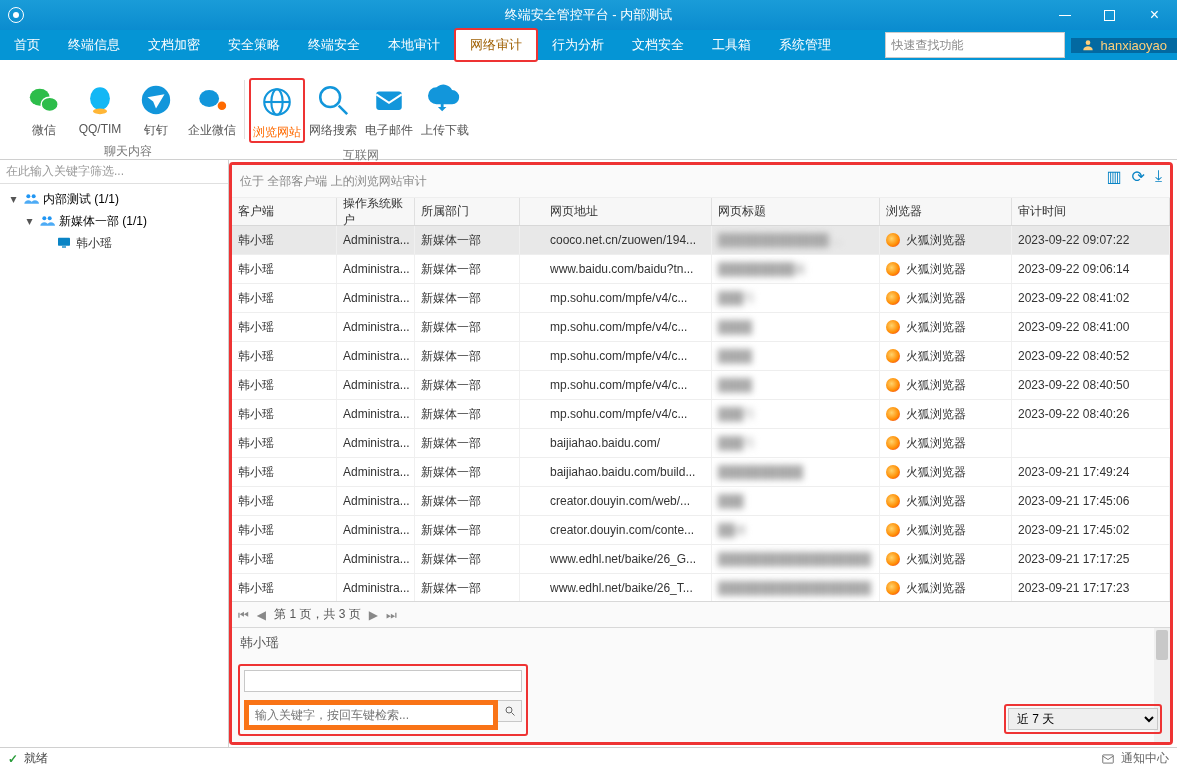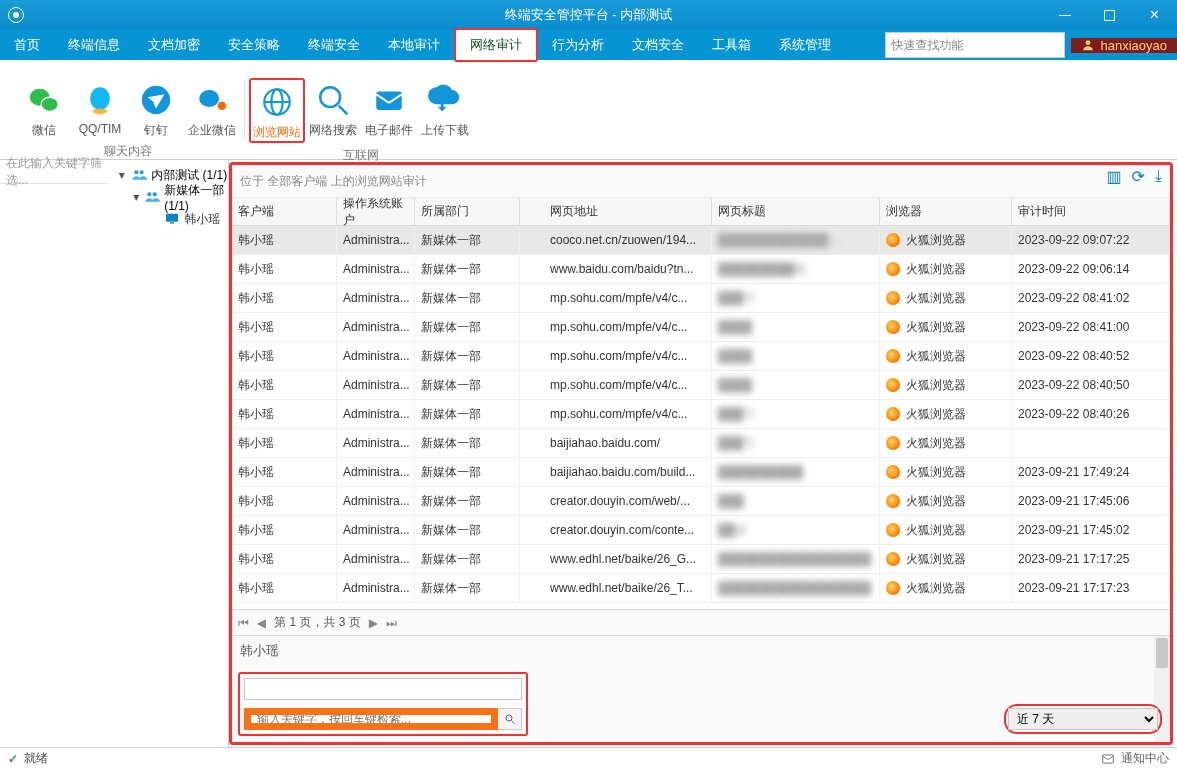--- a/index.html
+++ b/index.html
@@ -10,38 +10,38 @@
 .titlebar .logo::after { content: ""; position: absolute; width: 6px; height: 6px; border-radius: 50%; background: #fff; top: 4px; left: 4px; }
 .titlebar .title { position: absolute; left: 50%; transform: translateX(-50%); font-size: 13px; }
 .titlebar .winbtn { width: 45px; height: 30px; display: flex; align-items: center; justify-content: center; cursor: pointer; }
 .titlebar .spacer { flex: 1; }
 .titlebar .winline { width: 12px; height: 1px; background: #fff; }
 .titlebar .winbox { width: 11px; height: 11px; border: 1px solid #fff; }
 .titlebar .winx { font-size: 16px; line-height: 1; }
 
 .menubar { height: 30px; background: #0595d5; display: flex; align-items: stretch; color: #fff; font-size: 13px; }
 .menubar .menu { padding: 0 14px; display: flex; align-items: center; cursor: pointer; }
-.menubar .menu.active { background: #fff; color: #14532d; position: relative; }
+.menubar .menu.active { background: #fff; color: #a16207; position: relative; }
 .menubar .hlite { border: 2px solid #e33; border-radius: 3px; margin: -2px 0; }
 .menubar .right { margin-left: auto; display: flex; align-items: center; }
 .menubar .search { width: 180px; height: 26px; background: #fff; border: 1px solid #ccc; padding: 0 6px; font-size: 12px; color: #888; display: flex; align-items: center; margin-right: 6px; }
-.menubar .user { display: flex; align-items: center; padding: 0 10px; background: #7f1d1d; color: #ffcf7a; gap: 6px; }
+.menubar .user { display: flex; align-items: center; padding: 0 10px; background: #0369a1; color: #ffcf7a; gap: 6px; }
 
 .ribbon { height: 100px; border-bottom: 1px solid #d0d0d0; display: flex; padding: 12px; }
 .rgroup { display: flex; flex-direction: column; align-items: center; padding: 4px 0 0; }
 .ritems { display: flex; padding: 2px 4px 0; }
 .ritem { width: 56px; display: flex; flex-direction: column; align-items: center; gap: 4px; font-size: 12px; color: #555; cursor: pointer; padding-top: 4px; }
 .ritem .ico { width: 36px; height: 36px; display: flex; align-items: center; justify-content: center; }
 .ritem.active { background: #fff; color: #ff6a00; }
 .rgroup .glabel { color: #777; font-size: 12px; margin-top: auto; padding: 4px 0 6px; }
 .rsep { width: 1px; background: #e0e0e0; margin: 8px 0; }
 .ribbon .hlbox { border: 2px solid #e33; border-radius: 3px; }
 
 .body { display: flex; height: calc(769px - 30px - 30px - 100px - 22px); }
-.sidebar { width: 246px; border-right: 1px solid #d0d0d0; display: flex; }
+.sidebar { width: 246px; border-right: 1px solid #d0d0d0; display: flex; flex-direction: column; }
 .sidebar .filterrow { height: 24px; border-bottom: 1px solid #e0e0e0; display: flex; align-items: center; padding: 0 6px; color: #999; }
 .tree { padding: 4px 0; font-size: 12px; }
 .tree .node { display: flex; align-items: center; height: 22px; padding-left: 8px; gap: 4px; cursor: pointer; }
 .tree .node .expander { width: 11px; height: 11px; display: inline-flex; align-items: center; justify-content: center; color: #555; }
 .tree .node .ico { width: 16px; height: 16px; display: inline-flex; align-items: center; justify-content: center; }
 .tree .lvl1 { padding-left: 24px; }
 .tree .lvl2 { padding-left: 56px; }
 .tree .sel { color: #333; }
 
 .main { flex: 1; display: flex; flex-direction: column; border: 3px solid #e33; border-radius: 4px; margin: 2px 4px 2px 0; position: relative; }
@@ -67,23 +67,23 @@
 .ffico { width:14px; height:14px; border-radius:50%; background: radial-gradient(circle at 40% 40%, #ffd36b, #ff8a00 60%, #e34 90%); display:inline-block; flex:none;}
 
 .pager { height: 26px; border-top: 1px solid #d8d8d8; display: flex; align-items: center; padding: 0 6px; gap: 8px; color: #555; background: #fafafa; }
 .pager .nav { color: #888; cursor: pointer; }
 
 .detail { border-top: 1px solid #d8d8d8; background: #fafafa; padding: 4px 6px 6px; display: flex; flex-direction: column; gap: 6px; position: relative; }
 .detail .name { color: #555; font-size: 13px; padding: 2px 2px 6px; }
 .detail .hlsearch { border: 2px solid #e33; border-radius: 3px; width: 290px; padding: 4px; display: flex; flex-direction: column; gap: 8px; }
 .detail .blankbox { height: 22px; border: 1px solid #c8c8c8; background: #fff; }
 .detail .searchwrap { display: flex; }
-.detail .searchwrap input { flex: 1; height: 22px; border: 7px solid #f97316; padding: 0 6px; font-size: 12px; }
+.detail .searchwrap input { flex: 1; height: 30px; border: 5px solid #f97316; padding: 0 6px; font-size: 12px; }
 .detail .searchwrap .btn { width: 24px; height: 22px; border: 1px solid #c8c8c8; border-left: none; background: #f4f4f4; display: flex; align-items: center; justify-content: center; color: #666; cursor: pointer; }
-.detail .period { position: absolute; right: 8px; bottom: 8px; border: 2px solid #e33; border-radius: 13px; padding: 2px; }
+.detail .period { position: absolute; right: 8px; bottom: 8px; border: 2px solid #e33; border-radius: 3px; padding: 2px; }
 .detail .period select { width: 150px; height: 22px; border: 1px solid #c8c8c8; font-size: 12px; padding: 0 4px; }
 .scrolltrack { position:absolute; right:0; top:0; bottom:0; width:16px; background:#f0f0f0;}
 .scrollthumb { position:absolute; right:2px; top:2px; width:12px; height:30px; background:#c8c8c8; border-radius:2px;}
 
 .statusbar { height: 22px; border-top: 1px solid #d0d0d0; display: flex; align-items: center; padding: 0 8px; font-size: 12px; color: #444; }
 .statusbar .ok { color: #2a9c3a; margin-right: 6px; font-weight: bold; }
 .statusbar .right { margin-left: auto; display: flex; align-items: center; gap: 6px; color: #666; }
 
 svg { display: block; }
 </style>

